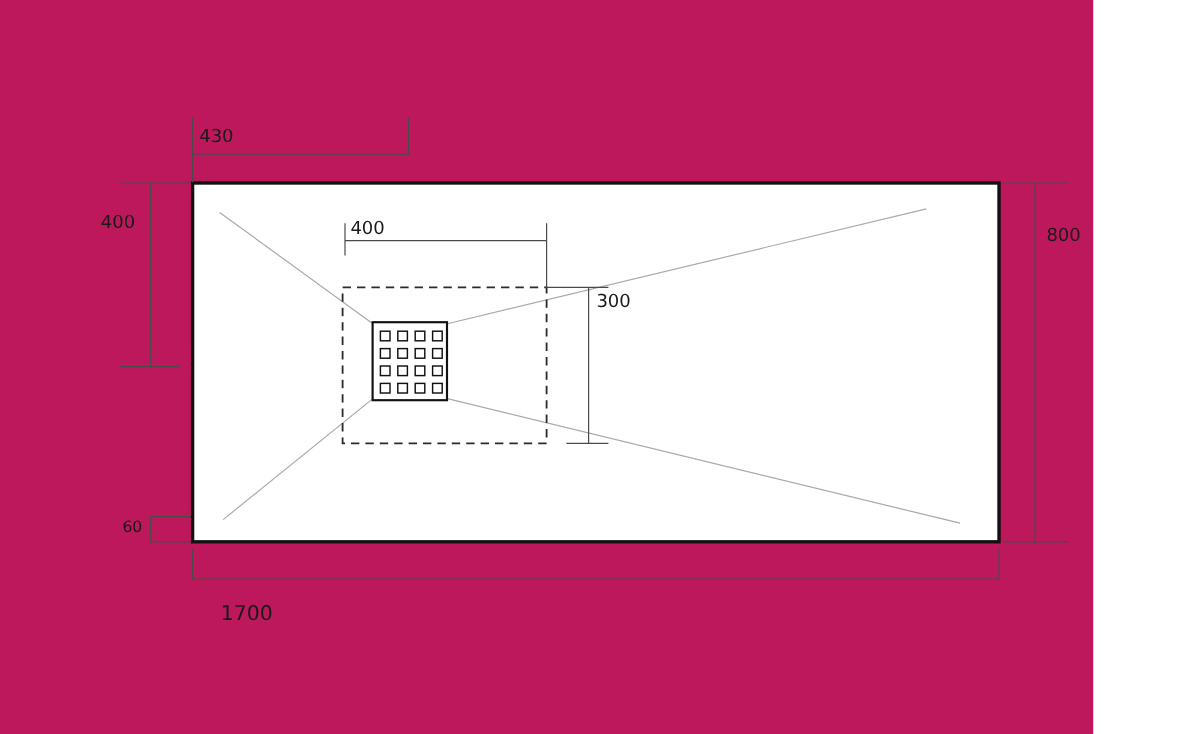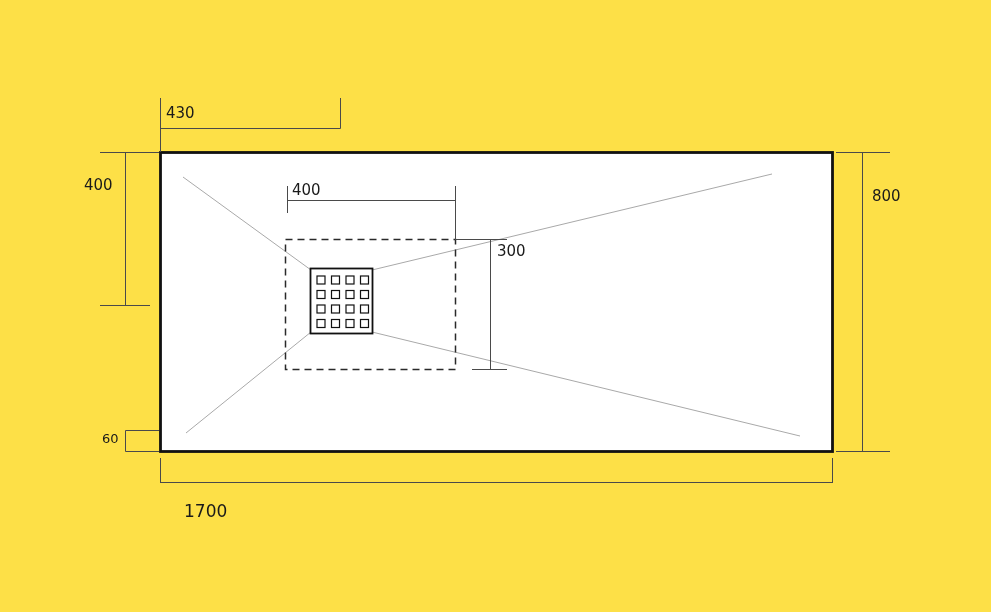--- a/index.html
+++ b/index.html
@@ -1,16 +1,16 @@
 <!DOCTYPE html>
 <html><head>
 <meta charset="utf-8">
 <style>
   html,body{margin:0;padding:0;background:#ffffff;}
-  .page{position:relative;width:991px;height:612px;background:#fde047;overflow:hidden;
+  .page{position:relative;width:911px;height:612px;background:#be185d;overflow:hidden;
         font-family:"DejaVu Sans", sans-serif;}
   svg{display:block;}
   .tray-outline{fill:#ffffff;stroke:#111111;stroke-width:2.8;}
   .dim{stroke:#4a4a4a;stroke-width:1;fill:none;}
   .fall{stroke:#a9a9a9;stroke-width:1;fill:none;}
   .dashed{fill:none;stroke:#2a2a2a;stroke-width:1.5;stroke-dasharray:7 5;}
   .grate-outer{fill:#ffffff;stroke:#111111;stroke-width:1.8;}
   .hole{fill:#ffffff;stroke:#111111;stroke-width:1.2;}
   .lbl{fill:#1a1a1a;font-size:15px;font-family:"DejaVu Sans", sans-serif;}
   .lbl-big{fill:#1a1a1a;font-size:17px;font-family:"DejaVu Sans", sans-serif;}

